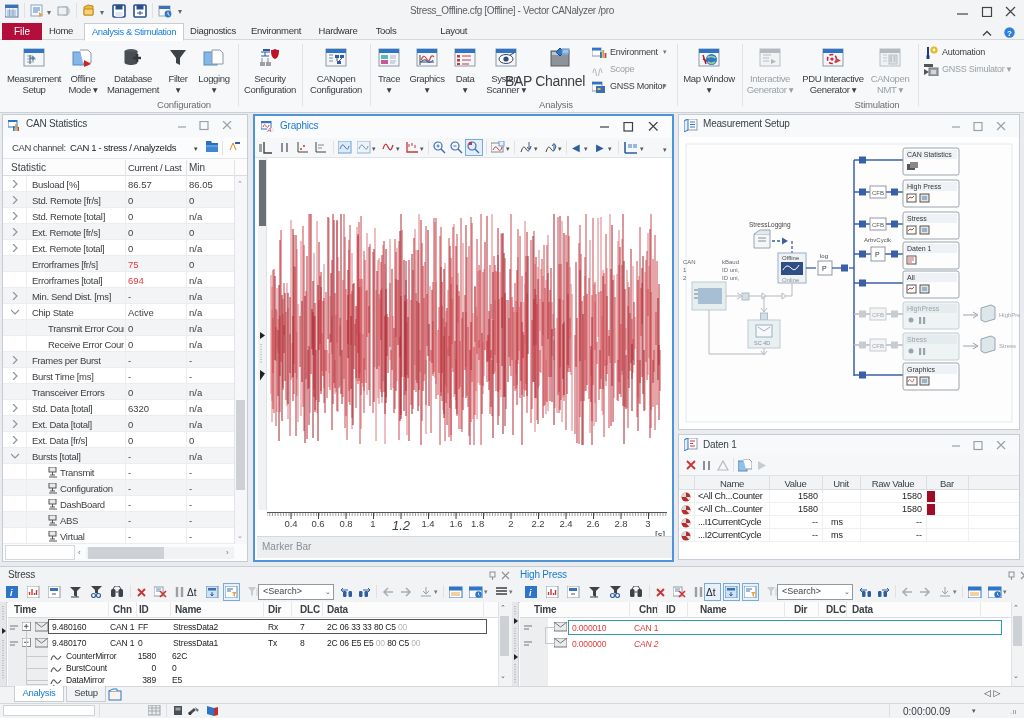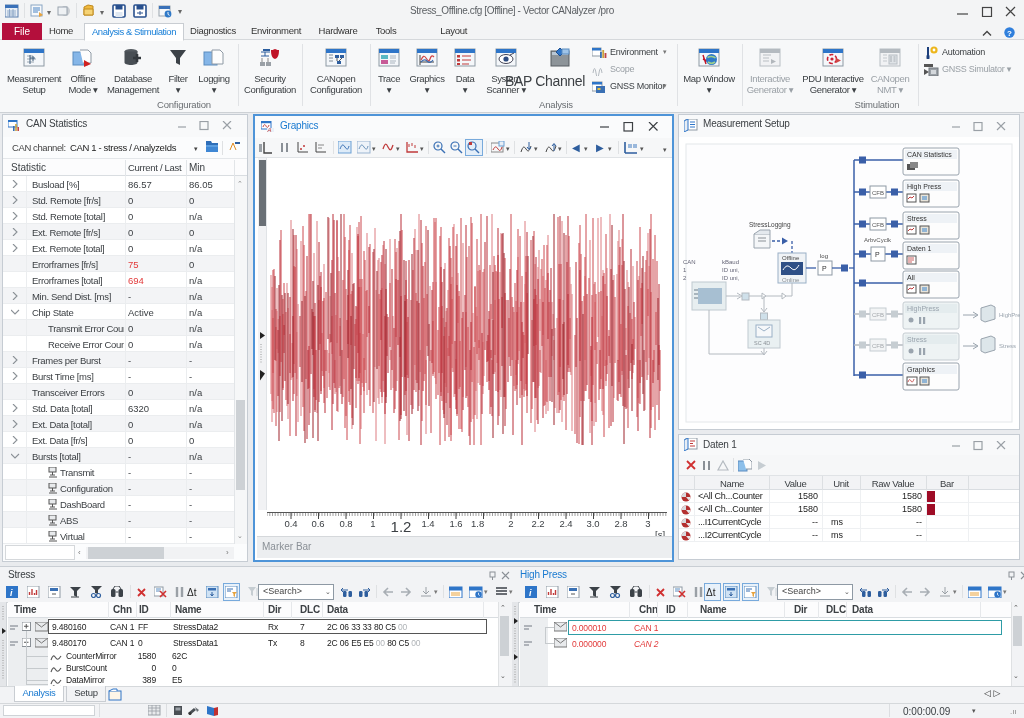--- a/index.html
+++ b/index.html
@@ -798,28 +798,28 @@
     <path d="M299.0 0v6" stroke="#444"></path>
     <path d="M326.5 0v6" stroke="#444"></path>
     <path d="M354.0 0v6" stroke="#444"></path>
     <path d="M381.5 0v6" stroke="#444"></path>
     <path d="M409.0 0v6" stroke="#444"></path>
   </svg>
 <div style="position:absolute;left:279px;top:518px;width:24px;height:10px;text-align:center;color:#3c4044;font-size:9.5px;">0.4</div>
 <div style="position:absolute;left:306px;top:518px;width:24px;height:10px;text-align:center;color:#3c4044;font-size:9.5px;">0.6</div>
 <div style="position:absolute;left:334px;top:518px;width:24px;height:10px;text-align:center;color:#3c4044;font-size:9.5px;">0.8</div>
 <div style="position:absolute;left:361px;top:518px;width:24px;height:10px;text-align:center;color:#3c4044;font-size:9.5px;">1</div>
-<div style="position:absolute;left:389px;top:518px;width:24px;height:10px;text-align:center;color:#3c4044;font-size:15px;">1.2</div>
+<div style="position:absolute;left:389px;top:518px;width:24px;height:10px;text-align:center;color:#3c4044;font-size:13px;font-style:italic;">1.2</div>
 <div style="position:absolute;left:416px;top:518px;width:24px;height:10px;text-align:center;color:#3c4044;font-size:9.5px;">1.4</div>
 <div style="position:absolute;left:444px;top:518px;width:24px;height:10px;text-align:center;color:#3c4044;font-size:9.5px;">1.6</div>
 <div style="position:absolute;left:471px;top:518px;width:24px;height:10px;color:#3c4044;font-size:9.5px;">1.8</div>
 <div style="position:absolute;left:499px;top:518px;width:24px;height:10px;text-align:center;color:#3c4044;font-size:9.5px;">2</div>
 <div style="position:absolute;left:526px;top:518px;width:24px;height:10px;text-align:center;color:#3c4044;font-size:9.5px;">2.2</div>
 <div style="position:absolute;left:554px;top:518px;width:24px;height:10px;text-align:center;color:#3c4044;font-size:9.5px;">2.4</div>
-<div style="position:absolute;left:581px;top:518px;width:24px;height:10px;text-align:center;color:#3c4044;font-size:9.5px;">3.0</div>
+<div style="position:absolute;left:581px;top:518px;width:24px;height:10px;text-align:center;color:#3c4044;font-size:9.5px;">2.6</div>
 <div style="position:absolute;left:609px;top:518px;width:24px;height:10px;text-align:center;color:#3c4044;font-size:9.5px;">2.8</div>
 <div style="position:absolute;left:636px;top:518px;width:24px;height:10px;text-align:center;color:#3c4044;font-size:9.5px;">3</div>
 <div style="position:absolute;left:655px;top:529px;width:20px;height:10px;color:#3c4044;font-size:9.5px;">[s]</div>
 <div style="position:absolute;left:257px;top:536px;width:415px;height:22px;background:#eceef0;border-top:1px solid #d5d8db;"></div>
 <div style="position:absolute;left:262px;top:541px;width:80px;height:12px;color:#8a9096;font-size:10px;">Marker Bar</div>
 <div style="position:absolute;left:678px;top:114px;width:342px;height:316px;background:#fff;border:1px solid #c6ccd3;"></div>
 <div style="position:absolute;left:679px;top:115px;width:340px;height:22px;background:#f8f9fa;"></div>
 <svg class="ab" style="left:684px;top:119px" width="15" height="13">
     <rect x="2" y="0" width="11" height="11" fill="#fff" stroke="#8e99a4"></rect>
     <path d="M0 2l4-2v11l-4 2z" fill="#e8eef5" stroke="#2e75c8"></path>

